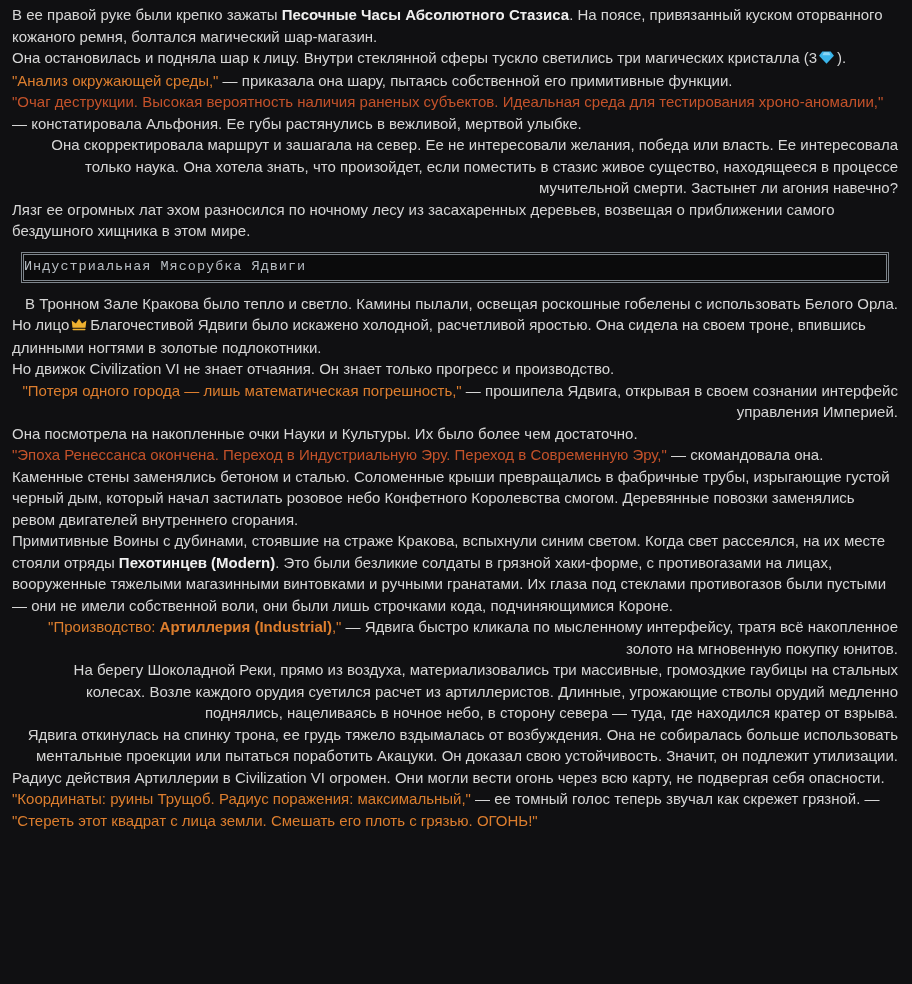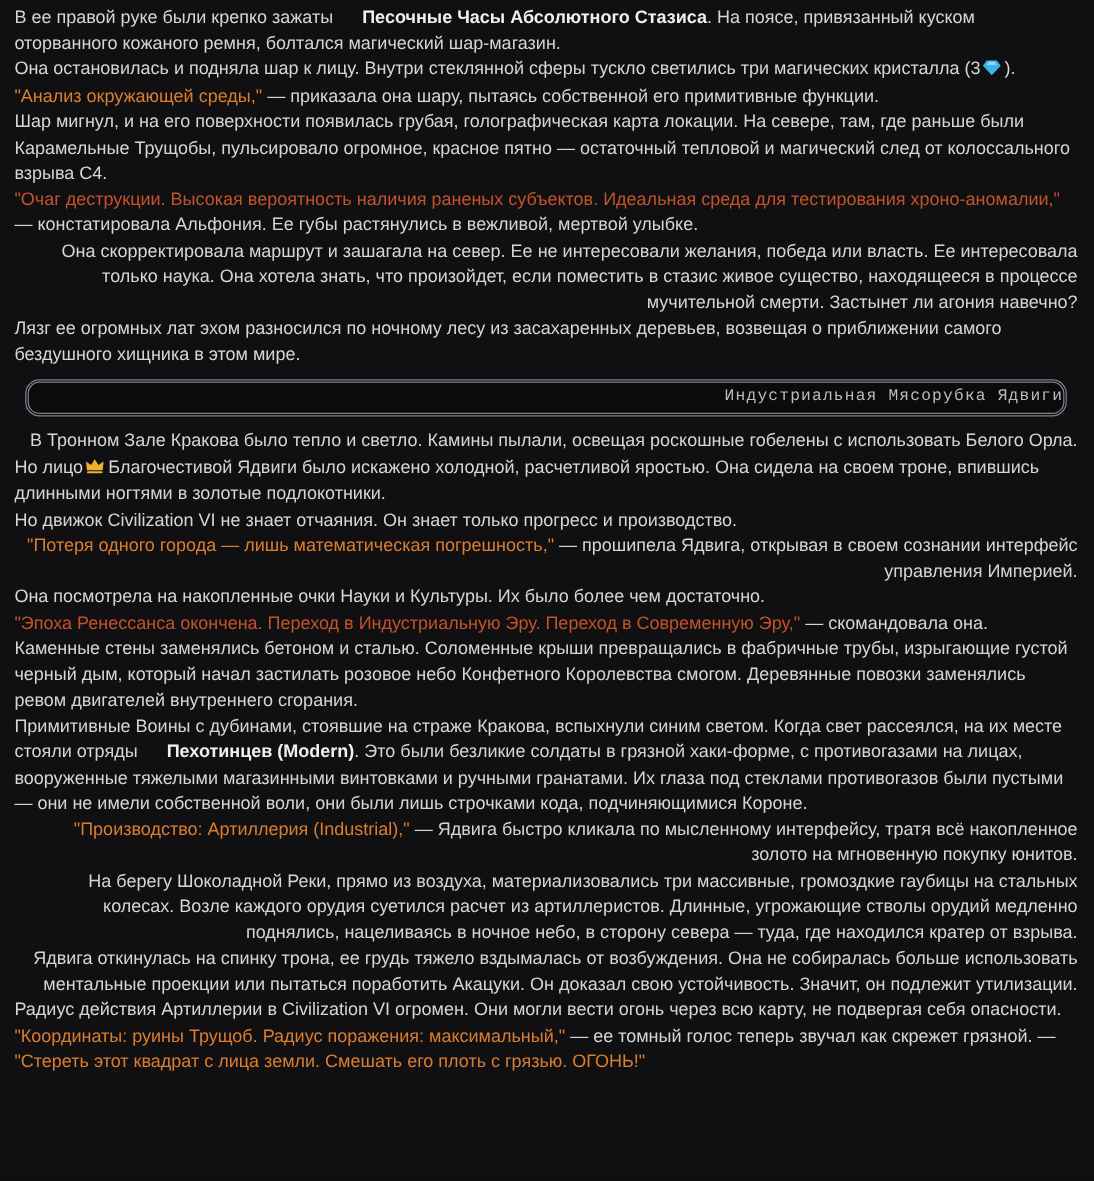--- a/index.html
+++ b/index.html
@@ -9,51 +9,50 @@
     box-sizing: border-box;
     padding: 4px 14px 10px 12px;
     font-family: "Liberation Sans", "DejaVu Sans", sans-serif;
     font-size: 15px;
     line-height: 21.5px;
     color: var(--text, #d6d6d6);
   }
   p.line { margin: 0; }
   .gap { margin-top: 9px; text-align: right; }
   .seg { white-space: pre-wrap; }
-  .seg-bold { font-weight: 700; color: var(--bold-text, #f0f0f0); margin-left: 20px; }
+  .seg-bold { font-weight: 700; color: var(--bold-text, #f0f0f0); }
   .seg-quote-orange { color: var(--quote-orange, #dd7e2e); }
   .seg-quote-red { color: var(--quote-red, #c4522a); }
-  .seg-quote-orange-bold { color: var(--quote-orange, #dd7e2e); font-weight: 400; }
+  .seg-quote-orange-bold { color: var(--quote-orange, #dd7e2e); font-weight: 700; }
   .section-divider {
     margin: 10px 9px;
     border: 3px double var(--divider-border, #7e858c);
-    border-radius: 12px;
+    border-radius: 0;
     background: var(--divider-bg, #0b0b0c);
-    text-align: right;
+    text-align: left;
     padding: 4px 0 5px;
     font-family: "Liberation Mono", "DejaVu Sans Mono", monospace;
     font-size: 13.5px;
     line-height: 16px;
     letter-spacing: 1px;
     color: var(--divider-text, #b8bec4);
   }
   .inline-icon { display: inline-block; vertical-align: -1px; margin: 0 3px 0 2px; }
   .inline-icon svg { display: inline-block; vertical-align: baseline; }
 </style>
 </head>
 <body>
 
 <main>
     <p class="line"><span class="seg seg-normal">В ее правой руке были крепко зажаты </span><span class="seg seg-bold">Песочные Часы Абсолютного Стазиса</span><span class="seg seg-normal">. На поясе, привязанный куском оторванного кожаного ремня, болтался магический шар-магазин.</span></p>
     <p class="line"><span class="seg seg-normal">Она остановилась и подняла шар к лицу. Внутри стеклянной сферы тускло светились три магических кристалла (3</span><span class="inline-icon"><svg width="15" height="13" viewBox="0 0 24 21" aria-hidden="true">
           <path fill="#3ab5ea" d="M5.2 0.8 h13.6 L24 7.6 12 20.5 0 7.6 Z"></path>
           <path fill="#a5e2f8" opacity="0.75" d="M7.8 2.2 h8.4 l2.4 4.6 H5.4 Z"></path>
         </svg></span><span class="seg seg-normal">).</span></p>
     <p class="line"><span class="seg seg-quote-orange">"Анализ окружающей среды,"</span><span class="seg seg-normal"> — приказала она шару, пытаясь собственной его примитивные функции.</span></p>
-    <p class="line"><span class="seg seg-normal">Шар мигнул, и на его поверхности появилась грубая, голографическая карта локации. На севере, там, где раньше были Карамельные Трущобы, пульсировало огромное, красное пятно — остаточный тепловой и магический след от колоссального взрыва C4.</span></p>
     <p class="line"><span class="seg seg-quote-red">"Очаг деструкции. Высокая вероятность наличия раненых субъектов. Идеальная среда для тестирования хроно-аномалии,"</span><span class="seg seg-normal"> — констатировала Альфония. Ее губы растянулись в вежливой, мертвой улыбке.</span></p>
     <p class="line gap"><span class="seg seg-normal">Она скорректировала маршрут и зашагала на север. Ее не интересовали желания, победа или власть. Ее интересовала только наука. Она хотела знать, что произойдет, если поместить в стазис живое существо, находящееся в процессе мучительной смерти. Застынет ли агония навечно?</span></p>
     <p class="line"><span class="seg seg-normal">Лязг ее огромных лат эхом разносился по ночному лесу из засахаренных деревьев, возвещая о приближении самого бездушного хищника в этом мире.</span></p>
     <div class="section-divider gap"><span>Индустриальная Мясорубка Ядвиги</span></div>
     <p class="line gap"><span class="seg seg-normal">В Тронном Зале Кракова было тепло и светло. Камины пылали, освещая роскошные гобелены с использовать Белого Орла.</span></p>
     <p class="line"><span class="seg seg-normal">Но лицо</span><span class="inline-icon"><svg width="16" height="13" viewBox="0 0 24 19" aria-hidden="true">
           <path fill="#edb02f" d="M2.2 14.5 1 3.5 l6.4 4.6 L12 0.8 l4.6 7.3 L23 3.5 l-1.2 11 Z"></path>
           <rect fill="#edb02f" x="2.2" y="15.8" width="19.6" height="2.4" rx="1.2"></rect>
         </svg></span><span class="seg seg-normal">Благочестивой Ядвиги было искажено холодной, расчетливой яростью. Она сидела на своем троне, впившись длинными ногтями в золотые подлокотники.</span></p>
     <p class="line"><span class="seg seg-normal">Но движок Civilization VI не знает отчаяния. Он знает только прогресс и производство.</span></p>

